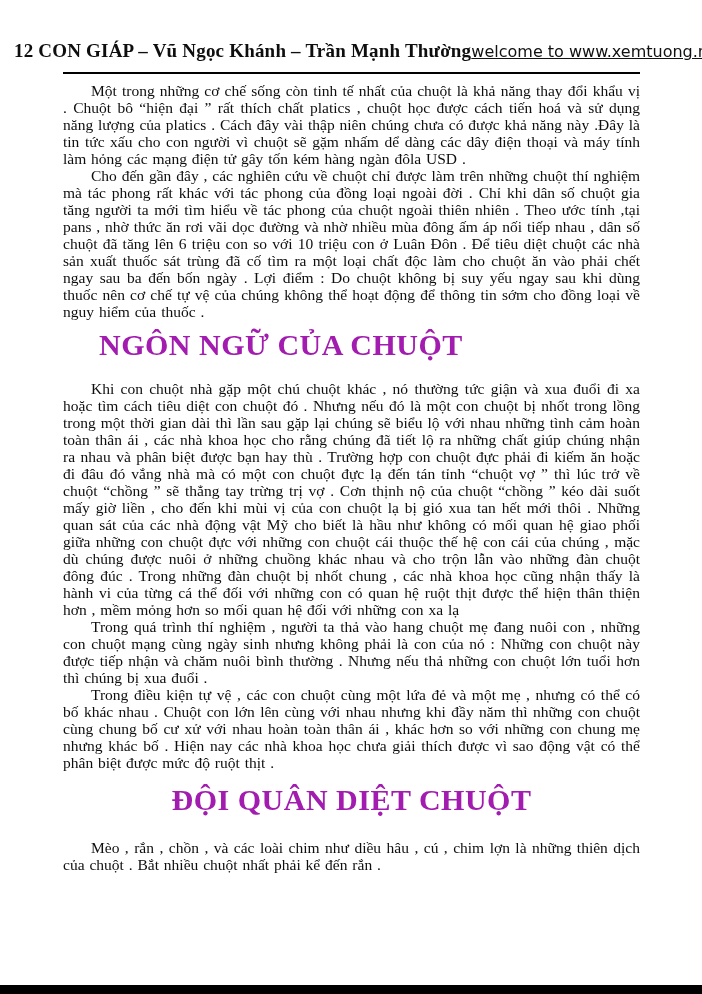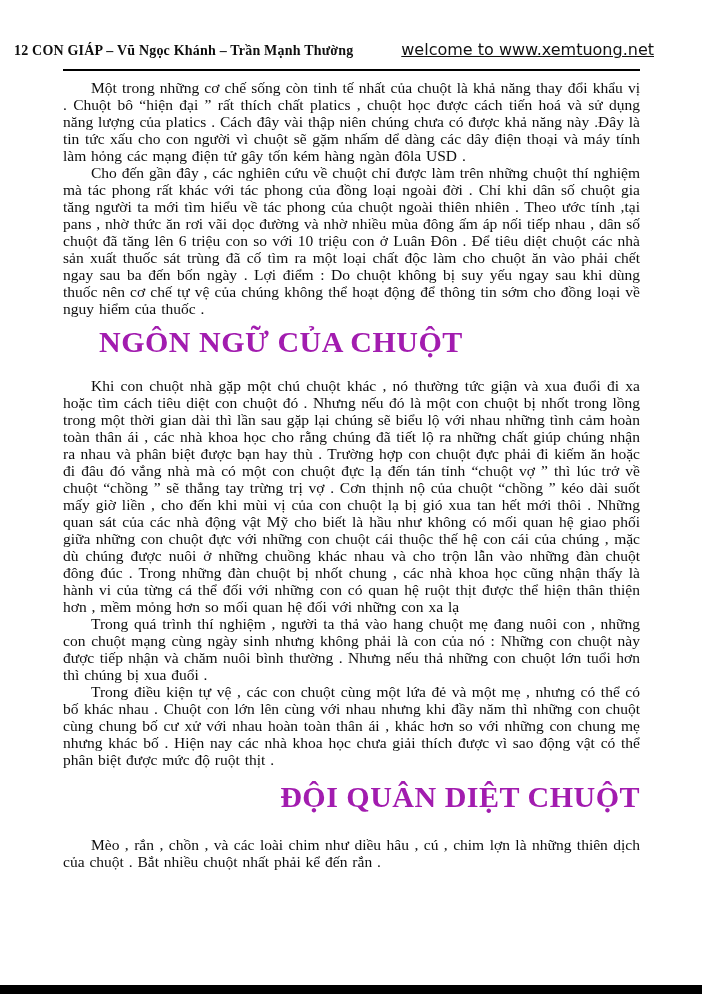--- a/index.html
+++ b/index.html
@@ -18,21 +18,21 @@
   }
   
   .header-row {
     display: flex;
     align-items: baseline;
     padding: 40px 14px 0 14px;
   }
   .book-title {
     font-family: "Liberation Serif", serif;
     font-weight: bold;
-    font-size: 14px;
+    font-size: 19px;
     letter-spacing: 0.2px;
     white-space: nowrap;
   }
   .site-link {
     font-family: "DejaVu Sans", sans-serif;
     font-size: 16px;
     color: #111111;
     text-decoration: underline;
     margin-left: auto;
     margin-right: 34px;
@@ -64,21 +64,21 @@
     color: #a21caf;
     letter-spacing: 0.5px;
     margin: 10px 0 16px 0;
   }
   .heading-indent {
     margin-left: 36px;
     margin-top: 8px;
     margin-bottom: 18px;
   }
   .heading-center {
-    text-align: right;
+    text-align: center;
     margin-top: 12px;
     margin-bottom: 22px;
   }
   
   .scan-bottom-bar {
     position: absolute;
     left: 0;
     bottom: 0;
     width: 100%;
     height: 9px;

